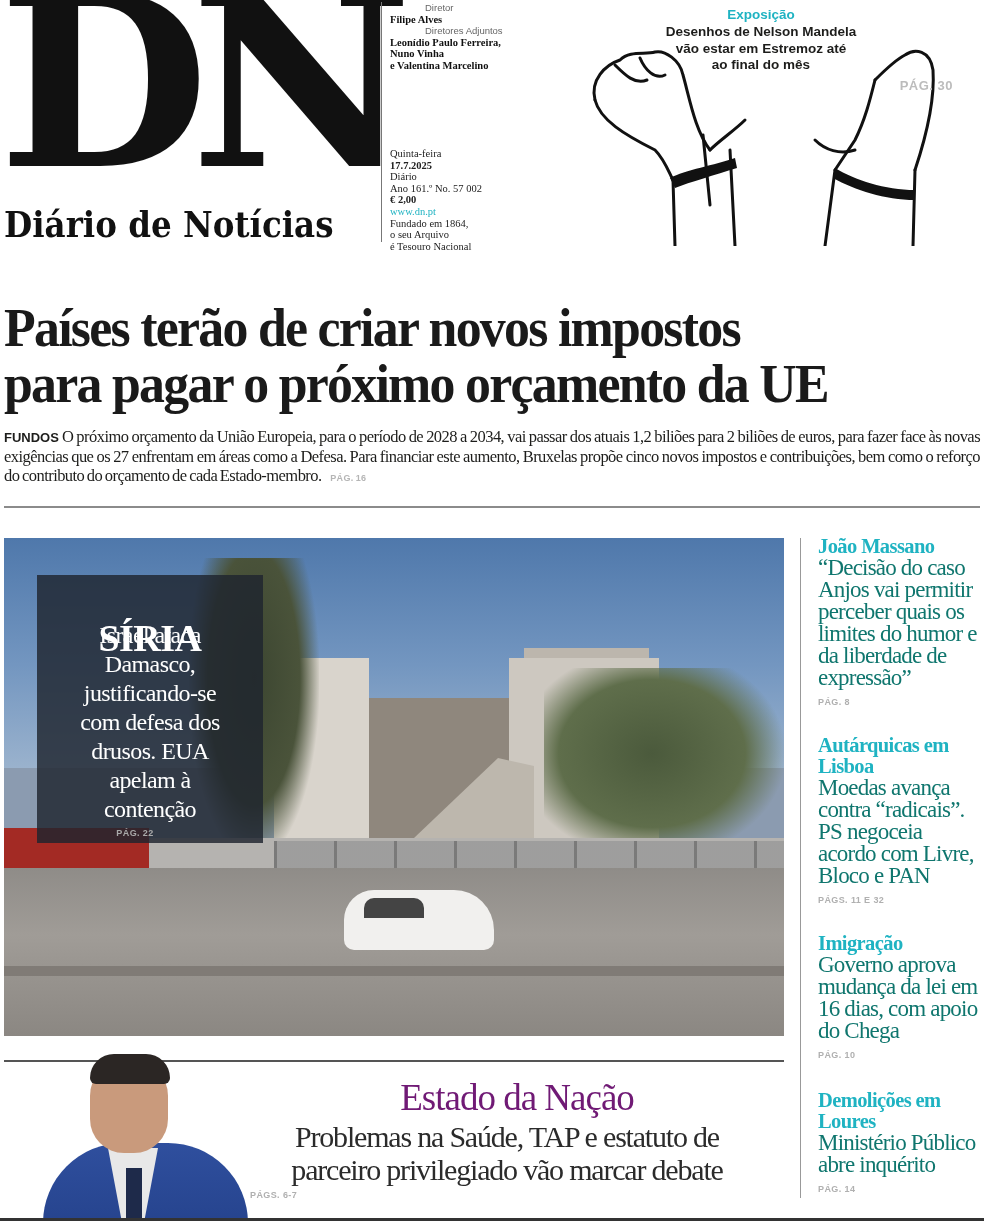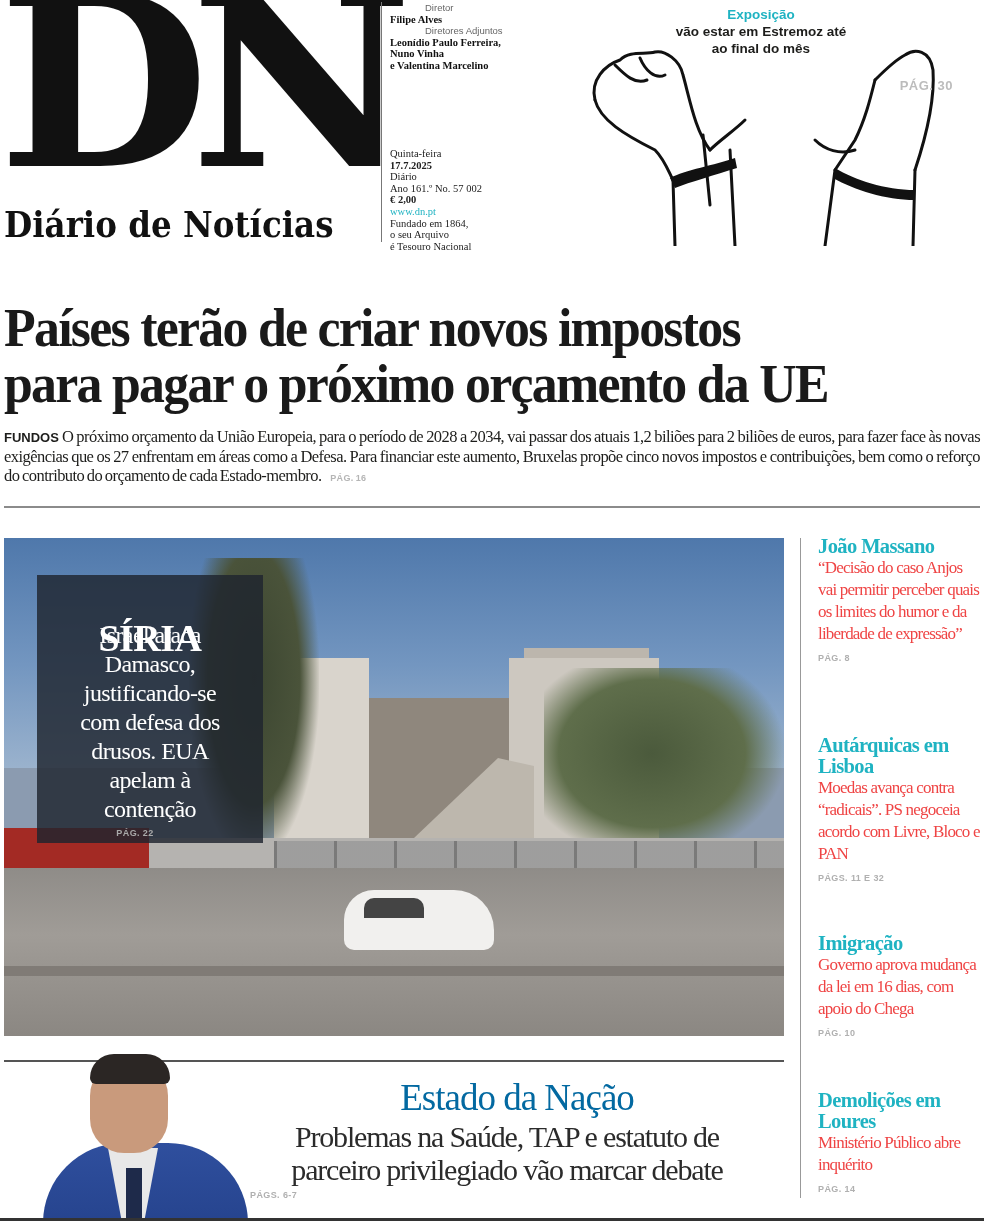--- a/index.html
+++ b/index.html
@@ -52,32 +52,32 @@
 
   .syria-box { left: 37px; top: 575px; width: 226px; height: 268px; background: rgba(30,36,46,0.82); }
   .syria-kicker { left: 37px; top: 616px; width: 226px; text-align: center; font-family: "Liberation Serif", serif; font-weight: bold; font-size: 38px; color: #fff; letter-spacing: -0.5px; }
   .syria-text { left: 37px; top: 621px; width: 226px; text-align: center; font-family: "Liberation Serif", serif; font-size: 24px; line-height: 29px; color: #fff; letter-spacing: -0.6px; }
   .syria-page { left: 37px; top: 828px; width: 196px; text-align: center; font-family: "Liberation Sans", sans-serif; font-weight: bold; font-size: 9px; color: #a9a9a9; letter-spacing: 0.4px; }
 
   
   .side-divider { left: 800px; top: 538px; width: 1px; height: 660px; background: #999; }
   .side { left: 818px; width: 166px; }
   .side .kick { font-family: "Liberation Serif", serif; font-weight: bold; font-size: 20.5px; line-height: 21px; color: #1fb3c2; letter-spacing: -0.6px; }
-  .side .txt { font-family: "Liberation Serif", serif; font-size: 17px; line-height: 22px; color: #ef4444; letter-spacing: -0.8px; }
+  .side .txt { font-family: "Liberation Serif", serif; font-size: 23px; line-height: 22px; color: #0f766e; letter-spacing: -0.8px; }
   .side .pg { font-family: "Liberation Sans", sans-serif; font-weight: bold; font-size: 9px; color: #b0b0b0; letter-spacing: 0.4px; margin-top: 8px; }
 
   
   .rule-bottom { left: 4px; top: 1060px; width: 780px; height: 2px; background: #555; }
   .portrait { left: 28px; top: 1048px; width: 222px; height: 173px; overflow: hidden; }
   .portrait .suit { position: absolute; left: 15px; top: 95px; width: 205px; height: 100px; background: linear-gradient(180deg, #2f4f9e 0%, #24418a 100%); border-radius: 80px 80px 0 0; }
   .portrait .shirt { position: absolute; left: 80px; top: 100px; width: 50px; height: 80px; background: #e8e8e8; clip-path: polygon(0 0, 100% 0, 70% 100%, 30% 100%); }
   .portrait .tie { position: absolute; left: 98px; top: 120px; width: 16px; height: 60px; background: #1e2a4a; }
   .portrait .face { position: absolute; left: 62px; top: 10px; width: 78px; height: 95px; background: #c99a7c; border-radius: 38px 38px 34px 34px; }
   .portrait .hair { position: absolute; left: 62px; top: 6px; width: 80px; height: 30px; background: #2b2624; border-radius: 40px 40px 10px 10px; }
-  .estado-kick { left: 250px; top: 1078px; width: 534px; text-align: center; font-family: "Liberation Serif", serif; font-size: 37px; line-height: 40px; color: #0369a1; letter-spacing: -1px; }
+  .estado-kick { left: 250px; top: 1078px; width: 534px; text-align: center; font-family: "Liberation Serif", serif; font-size: 37px; line-height: 40px; color: #701a75; letter-spacing: -1px; }
   .estado-text { left: 230px; top: 1120px; width: 554px; text-align: center; font-family: "Liberation Serif", serif; font-size: 30px; line-height: 33px; color: #2b2b2b; letter-spacing: -1.2px; }
   .estado-page { left: 250px; top: 1190px; width: 534px; text-align: left; font-family: "Liberation Sans", sans-serif; font-weight: bold; font-size: 9px; color: #b0b0b0; letter-spacing: 0.4px; }
   .bottom-line { left: 0; top: 1218px; width: 984px; height: 3px; background: #333; }
 </style>
 </head>
 <body>
 
 <div class="abs logo-dn">DN</div>
 <div class="abs logo-name">Diário de Notícias</div>
 <div class="abs mast-divider"></div>
@@ -118,20 +118,21 @@
       <path d="M290 40 C 285 60, 280 80, 270 100 L 250 130"></path>
       <path d="M250 130 L 240 206"></path>
       <path d="M330 130 L 328 206"></path>
       <path d="M230 100 C 240 110, 255 115, 270 110"></path>
     </g>
     <path d="M85 138 C 100 130, 130 125, 150 118 L 152 128 C 130 135, 105 142, 90 148 Z" fill="#111"></path>
     <path d="M250 128 C 270 140, 300 150, 330 150 L 330 160 C 300 160, 270 150, 248 138 Z" fill="#111"></path>
   </svg>
   <div class="promo-kicker">Exposição</div>
   <div class="promo-text">
+    <div>Desenhos de Nelson Mandela</div>
     <div>vão estar em Estremoz até</div>
     <div>ao final do mês</div>
   </div>
   <div class="promo-page">PÁG. 30</div>
 </div>
 
 <div class="abs headline">
   <div>Países terão de criar novos impostos</div>
   <div>para pagar o próximo orçamento da UE</div>
 </div>

